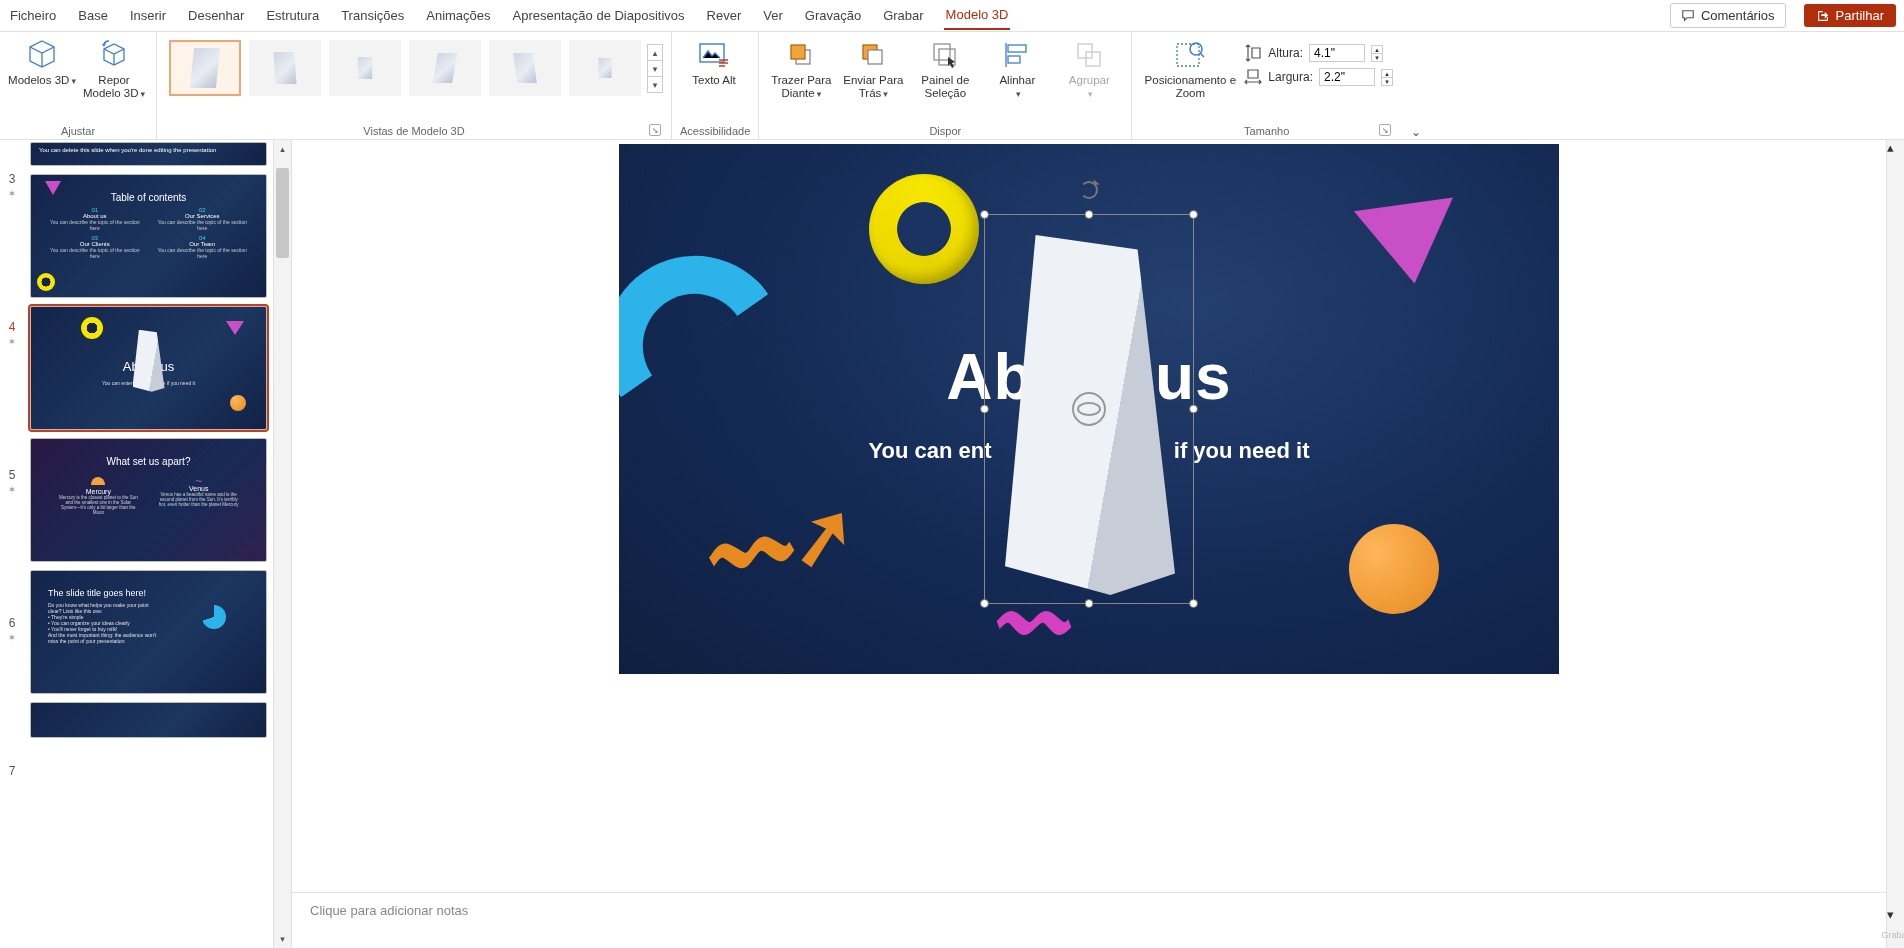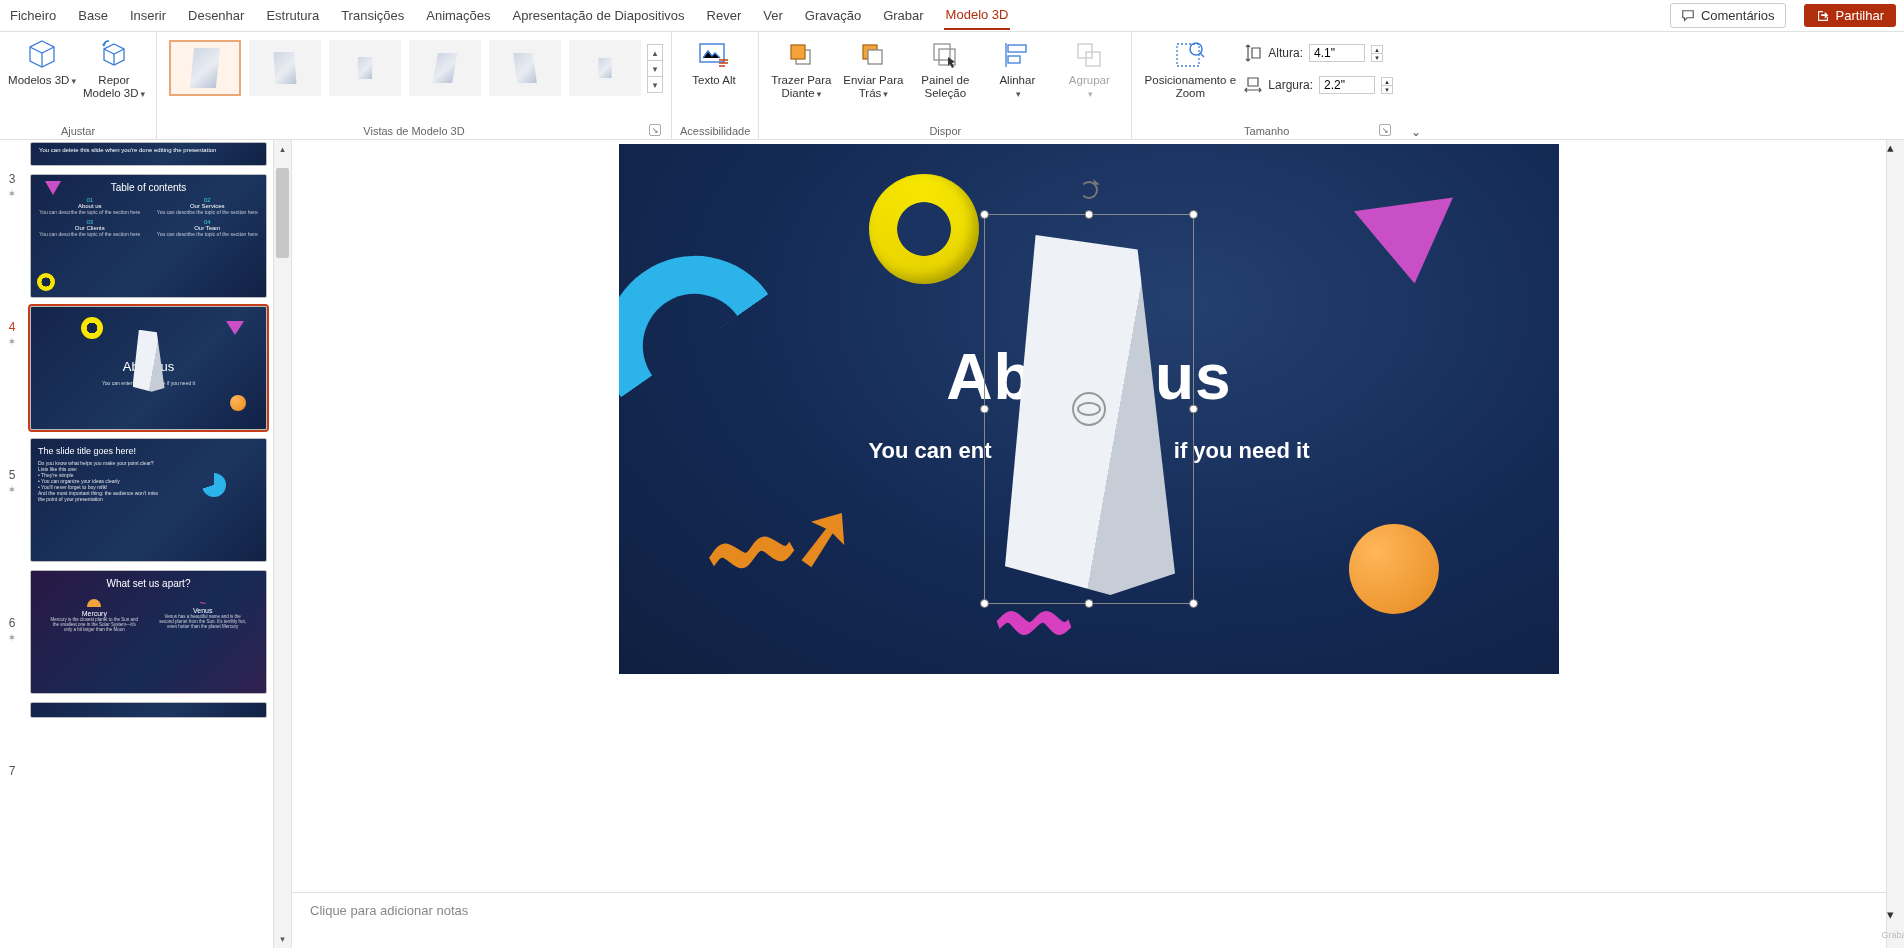--- a/index.html
+++ b/index.html
@@ -26,37 +26,37 @@
   .chev{font-size:9px;color:#555;margin-left:2px}
   .disabled{opacity:.45;pointer-events:none}
 
   .views-gallery{display:flex;align-items:center;gap:0}
   .view-item{width:72px;height:56px;background:#f3f3f3;margin:4px;border:1px solid transparent;display:flex;align-items:center;justify-content:center;cursor:pointer}
   .view-item.sel{border:2px solid #e8a877;background:#fff3ea}
   .view-item .shape{width:26px;height:40px;background:linear-gradient(135deg,#cfd6e3,#e9ecf2 55%,#b9c3d4);transform:skewX(-6deg)}
   .gallery-scroll{display:flex;flex-direction:column;margin-left:2px}
   .gallery-scroll div{width:16px;height:17px;border:1px solid #ccc;display:flex;align-items:center;justify-content:center;font-size:9px;color:#555;cursor:pointer;margin-bottom:-1px}
 
-  .size-rows{display:flex;flex-direction:column;gap:14px;justify-content:center;padding-top:8px}
+  .size-rows{display:flex;flex-direction:column;gap:6px;justify-content:center;padding-top:8px}
   .size-row{display:flex;align-items:center;gap:6px;font-size:12px}
   .size-row input{width:56px;border:1px solid #ccc;padding:1px 4px;font-size:12px}
   .spin{display:flex;flex-direction:column}
   .spin div{width:12px;height:9px;border:1px solid #ccc;font-size:7px;display:flex;align-items:center;justify-content:center;cursor:pointer;margin-bottom:-1px}
 
   .collapse-ribbon{width:28px;display:flex;align-items:flex-end;justify-content:center;cursor:pointer}
 
   
   .work{display:flex;height:calc(100% - 140px)}
   .thumbs-col{width:292px;background:#fff;display:flex;overflow:hidden;border-right:1px solid #e1e1e1}
   .thumb-nums{width:24px;display:flex;flex-direction:column;align-items:center;padding-top:2px;font-size:12px;color:#555}
   .thumb-nums .num{height:148px;display:flex;flex-direction:column;align-items:center;gap:2px}
   .thumb-nums .num.sel{color:#c43e1c}
   .thumb-nums .star{font-size:10px;color:#999}
   .thumbs{flex:1;display:flex;flex-direction:column;padding:2px 6px;gap:8px}
-  .thumb{height:124px;border:1px solid #bbb;border-radius:2px;background:linear-gradient(135deg,#14244a,#1c3660 60%,#122146);position:relative;color:#fff;font-size:8px;padding:7px;cursor:pointer;overflow:hidden}
+  .thumb{height:124px;border:1px solid #bbb;border-radius:2px;background:linear-gradient(135deg,#14244a,#1c3660 60%,#122146);position:relative;color:#fff;font-size:8px;padding:17px;cursor:pointer;overflow:hidden}
   .thumb.sel{outline:2px solid #c43e1c;outline-offset:0}
   .thumb .ttl{font-size:10px;text-align:center;margin-bottom:4px}
   .mini-shape{position:absolute;border-radius:50%}
   .vscroll{width:18px;background:#f3f3f3;border-left:1px solid #e1e1e1;display:flex;flex-direction:column}
   .vscroll .arrow{height:18px;display:flex;align-items:center;justify-content:center;font-size:9px;color:#555;cursor:pointer}
   .vscroll .track{flex:1;position:relative}
   .vscroll .handle{position:absolute;left:2px;right:2px;background:#c7c7c7;border-radius:2px}
 
   .canvas-col{flex:1;display:flex;flex-direction:column;background:#fff}
   .canvas-area{flex:1;display:flex;align-items:flex-start;justify-content:center;overflow:hidden;position:relative;padding-top:4px}
@@ -360,45 +360,45 @@
         <div class="mini-shape" style="width:0;height:0;border-left:8px solid transparent;border-right:8px solid transparent;border-top:14px solid #c94fc6;top:6px;left:14px;border-radius:0"></div>
       </div>
       <div class="thumb sel">
         <div class="mini-shape" style="width:22px;height:22px;background:radial-gradient(circle,#14244a 34%,transparent 35%),#f6e600;top:10px;left:50px"></div>
         <div class="mini-shape" style="width:0;height:0;border-left:9px solid transparent;border-right:9px solid transparent;border-top:14px solid #c94fc6;top:14px;right:22px;border-radius:0"></div>
         <div class="mini-shape" style="width:16px;height:16px;background:radial-gradient(circle at 30% 30%,#ffb65a,#e68a1f);bottom:18px;right:20px"></div>
         <div style="position:absolute;left:50%;top:48%;transform:translate(-50%,-50%);font-size:13px;font-weight:400"><span>About us</span></div>
         <div style="position:absolute;left:50%;top:62%;transform:translate(-50%,-50%);font-size:5px;opacity:.8">You can enter a subtitle here if you need it</div>
         <div style="position:absolute;left:50%;top:44%;transform:translate(-50%,-50%);width:32px;height:62px;background:linear-gradient(100deg,#eef1f5 0 62%,#c7cdd7 62%);clip-path:polygon(20% 0,76% 4%,100% 94%,60% 100%,0 92%)"></div>
       </div>
+      <div class="thumb" style="background:linear-gradient(135deg,#2a1845,#172a55 60%,#302050)">
+        <div class="ttl">What set us apart?</div>
+        <div style="display:flex;gap:20px;justify-content:center;margin-top:10px;font-size:6px;text-align:center">
+          <div style="width:40%">
+              <div style="width:14px;height:8px;background:#f2a33c;border-radius:50%/100% 100% 0 0;margin:0 auto 3px"></div>
+              <div style="font-size:7px">Mercury</div>
+              <div style="font-size:4.5px;opacity:.75">Mercury is the closest planet to the Sun and the smallest one in the Solar System—it's only a bit larger than the Moon</div>
+            </div>
+          <div style="width:40%">
+              <div style="color:#d63fc0;font-size:12px;line-height:8px">~</div>
+              <div style="font-size:7px">Venus</div>
+              <div style="font-size:4.5px;opacity:.75">Venus has a beautiful name and is the second planet from the Sun. It's terribly hot, even hotter than the planet Mercury</div>
+            </div>
+        </div>
+      </div>
       <div class="thumb">
         <div style="font-size:9px;font-weight:500;margin-bottom:4px">The slide title goes here!</div>
         <div style="font-size:5px;opacity:.85;width:55%">
           <div>Do you know what helps you make your point clear? Lists like this one:</div>
           <div>• <span>They're simple</span></div>
           <div>• <span>You can organize your ideas clearly</span></div>
           <div>• <span>You'll never forget to buy milk!</span></div>
           <div>And the most important thing: the audience won't miss the point of your presentation</div>
         </div>
         <div class="mini-shape" style="width:24px;height:24px;background:conic-gradient(#2bb3ea 0 70%,transparent 0);border-radius:50%;right:40px;top:34px"></div>
-      </div>
-      <div class="thumb" style="background:linear-gradient(135deg,#2a1845,#172a55 60%,#302050)">
-        <div class="ttl">What set us apart?</div>
-        <div style="display:flex;gap:20px;justify-content:center;margin-top:10px;font-size:6px;text-align:center">
-          <div style="width:40%">
-              <div style="width:14px;height:8px;background:#f2a33c;border-radius:50%/100% 100% 0 0;margin:0 auto 3px"></div>
-              <div style="font-size:7px">Mercury</div>
-              <div style="font-size:4.5px;opacity:.75">Mercury is the closest planet to the Sun and the smallest one in the Solar System—it's only a bit larger than the Moon</div>
-            </div>
-          <div style="width:40%">
-              <div style="color:#d63fc0;font-size:12px;line-height:8px">~</div>
-              <div style="font-size:7px">Venus</div>
-              <div style="font-size:4.5px;opacity:.75">Venus has a beautiful name and is the second planet from the Sun. It's terribly hot, even hotter than the planet Mercury</div>
-            </div>
-        </div>
       </div>
       <div class="thumb" style="height:14px"></div>
     </div>
     <div class="vscroll">
       <div class="arrow">▴</div>
       <div class="track">
           <div class="handle" style="top:10px;height:90px"></div>
         </div>
       <div class="arrow">▾</div>
     </div>

